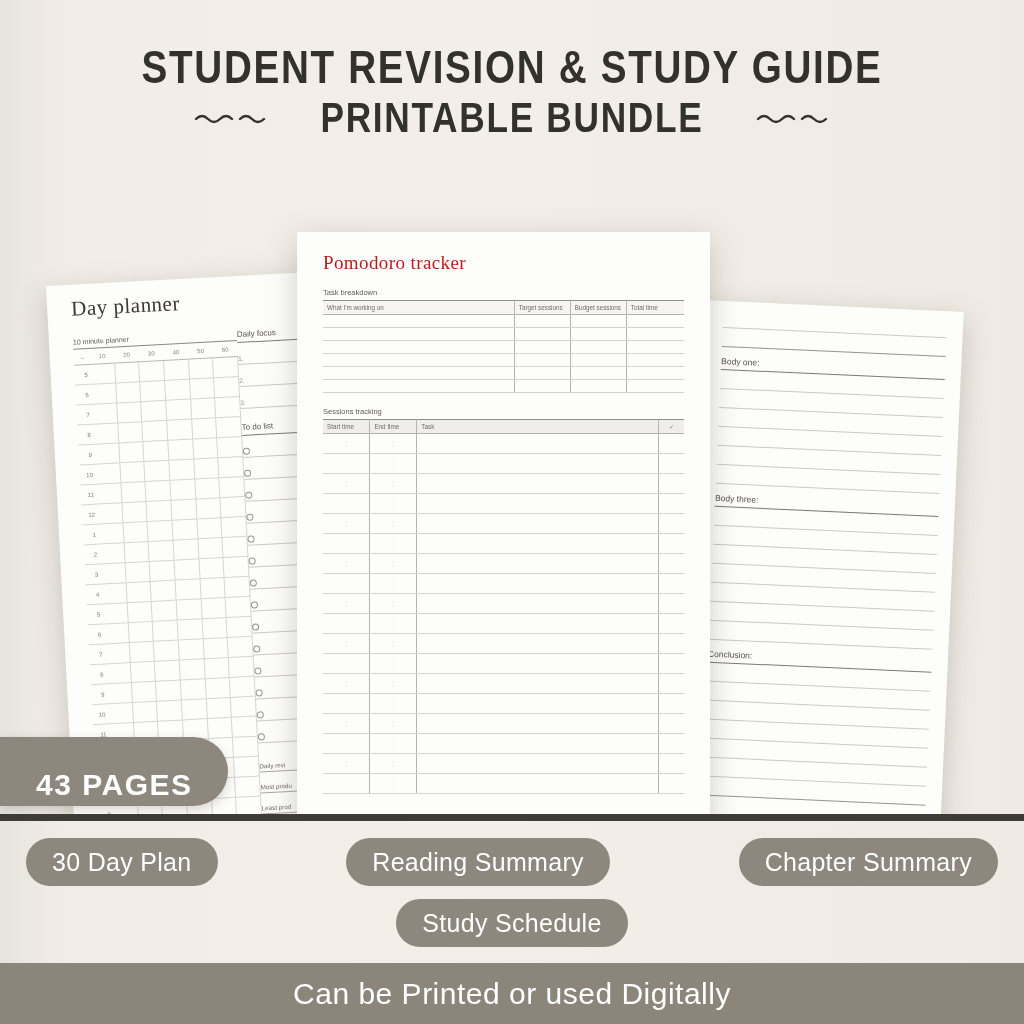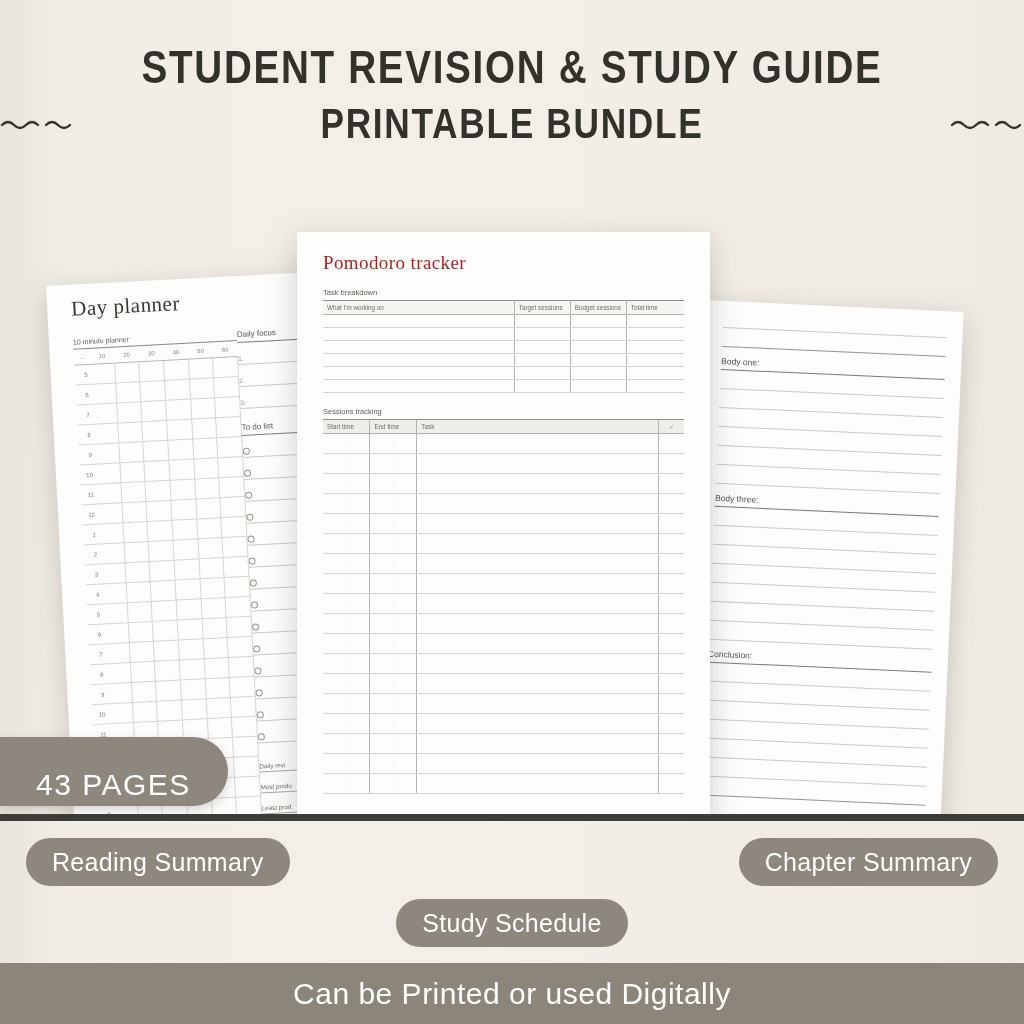--- a/index.html
+++ b/index.html
@@ -11,21 +11,21 @@
   html,body{width:1024px;height:1024px;overflow:hidden;}
   body{
     position:relative;
     background:linear-gradient(90deg,#e7e4de 0px,#f2eee7 70px,#f3efe8 500px,#efebe4 1024px);
     font-family:"Liberation Sans",sans-serif;color:var(--ink);
   }
   
   .title-wrap{position:absolute;top:40px;left:0;width:100%;text-align:center;z-index:6;}
   .title-line1{display:inline-block;font-size:46px;font-weight:700;letter-spacing:2px;
     transform:scaleX(0.84);transform-origin:center;white-space:nowrap;color:var(--ink);}
-  .title-line2-row{margin-top:6px;display:flex;justify-content:space-between;align-items:center;gap:16px;}
+  .title-line2-row{display:flex;justify-content:center;align-items:center;gap:16px;}
   .title-line2{display:inline-block;font-size:42px;font-weight:700;letter-spacing:2px;
     transform:scaleX(0.84);transform-origin:center;white-space:nowrap;color:var(--ink);}
   .wave svg{display:block;}
   
   .stage{position:absolute;top:0;left:0;width:1024px;height:815px;overflow:hidden;z-index:1;}
   .page{position:absolute;background:var(--paper);box-shadow:0 8px 28px rgba(70,62,50,.25);}
   
   .page-day{left:46px;top:286px;width:262px;height:600px;transform:rotate(-3deg);transform-origin:top left;z-index:1;padding:12px 0 0 24px;}
   .dp-title{font-family:"Liberation Serif",serif;font-size:21px;font-weight:500;letter-spacing:.5px;color:#3a3833;}
   .dp-grid{position:absolute;left:24px;top:54px;width:164px;}
@@ -63,21 +63,21 @@
   .tbl2 th:nth-child(1){width:13%;} .tbl2 th:nth-child(2){width:13%;} .tbl2 th:nth-child(3){width:67%;} .tbl2 th:nth-child(4){width:7%;text-align:center;padding-left:0;color:#8f8d87;}
   
   .page-chap{left:702px;top:300px;width:262px;height:560px;transform:rotate(2.6deg);transform-origin:top left;z-index:1;padding:8px 16px 0 22px;}
   .ch-line{height:19px;border-bottom:1px solid var(--line);}
   .ch-line.dark{border-bottom-color:#96948e;}
   .ch-label{font-size:8.5px;color:#55534e;margin-top:9px;padding-bottom:3px;border-bottom:1.5px solid #7c7a74;}
   
   .badge{position:absolute;left:0;top:737px;width:228px;height:69px;background:var(--accent);
     border-radius:0 38px 38px 0;z-index:5;display:flex;align-items:center;padding-left:36px;
     box-shadow:0 4px 12px rgba(70,62,50,.2);}
-  .badge span{color:#fff;font-size:30px;font-weight:400;letter-spacing:1.5px;margin-top:26px;}
+  .badge span{color:#fff;font-size:30px;font-weight:700;letter-spacing:1.5px;margin-top:26px;}
   
   .divider{position:absolute;left:0;top:814px;width:1024px;height:7px;background:var(--divider);z-index:6;}
   .pills-row1{position:absolute;top:838px;left:26px;right:26px;display:flex;justify-content:space-between;z-index:6;}
   .pills-row2{position:absolute;top:899px;left:0;width:100%;display:flex;justify-content:center;gap:28px;z-index:6;}
   .pill{background:var(--accent);color:#fff;height:48px;line-height:48px;border-radius:26px;
     padding:0 26px;font-size:25px;font-weight:500;white-space:pre;letter-spacing:.3px;}
   .footer-bar{position:absolute;left:0;top:963px;width:1024px;height:61px;background:var(--footer);z-index:6;
     display:flex;align-items:center;justify-content:center;}
   .footer-bar span{color:#fff;font-size:30px;font-weight:500;letter-spacing:.5px;}
 </style>
@@ -594,20 +594,21 @@
   </div>
 
 </div>
 
 <div class="badge">
   <span>43 PAGES</span>
 </div>
 
 <div class="divider"></div>
 <div class="pills-row1" id="pills1">
+    <span class="pill">30 Day Plan</span>
     <span class="pill">Reading Summary</span>
     <span class="pill">Chapter Summary</span>
   </div>
 <div class="pills-row2" id="pills2">
     <span class="pill">Study Schedule</span>
   </div>
 <div class="footer-bar">
   <span>Can be Printed or used Digitally</span>
 </div>
 

